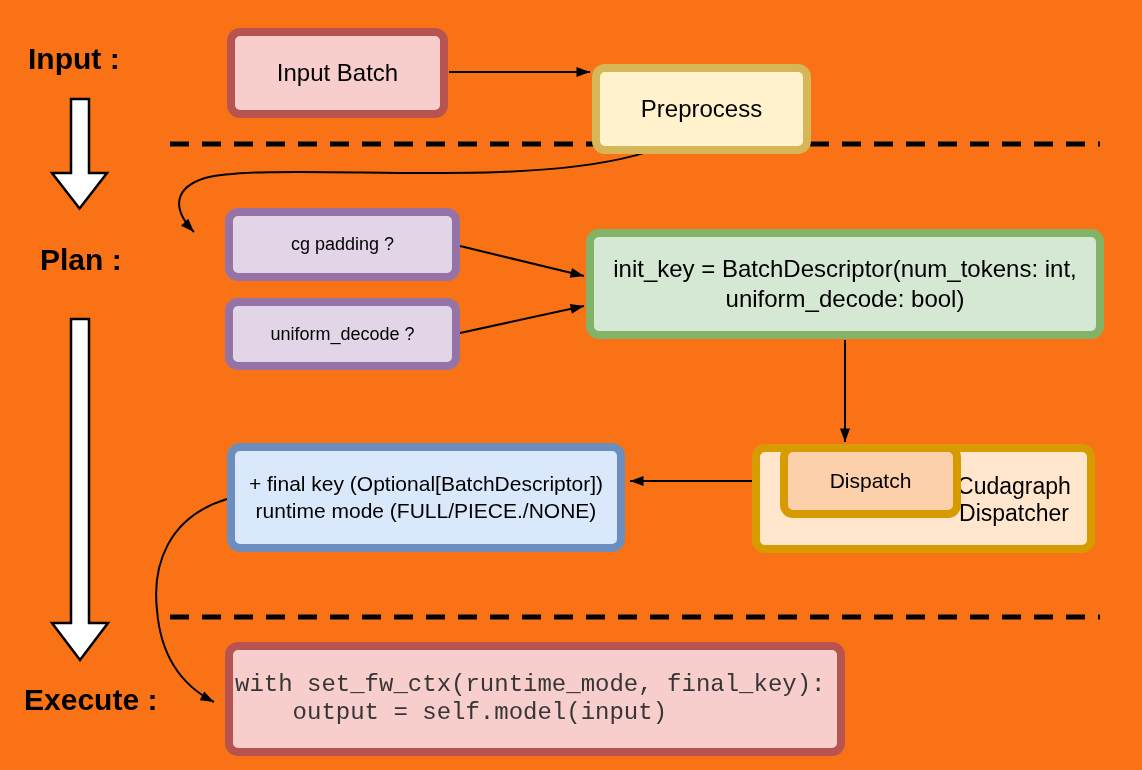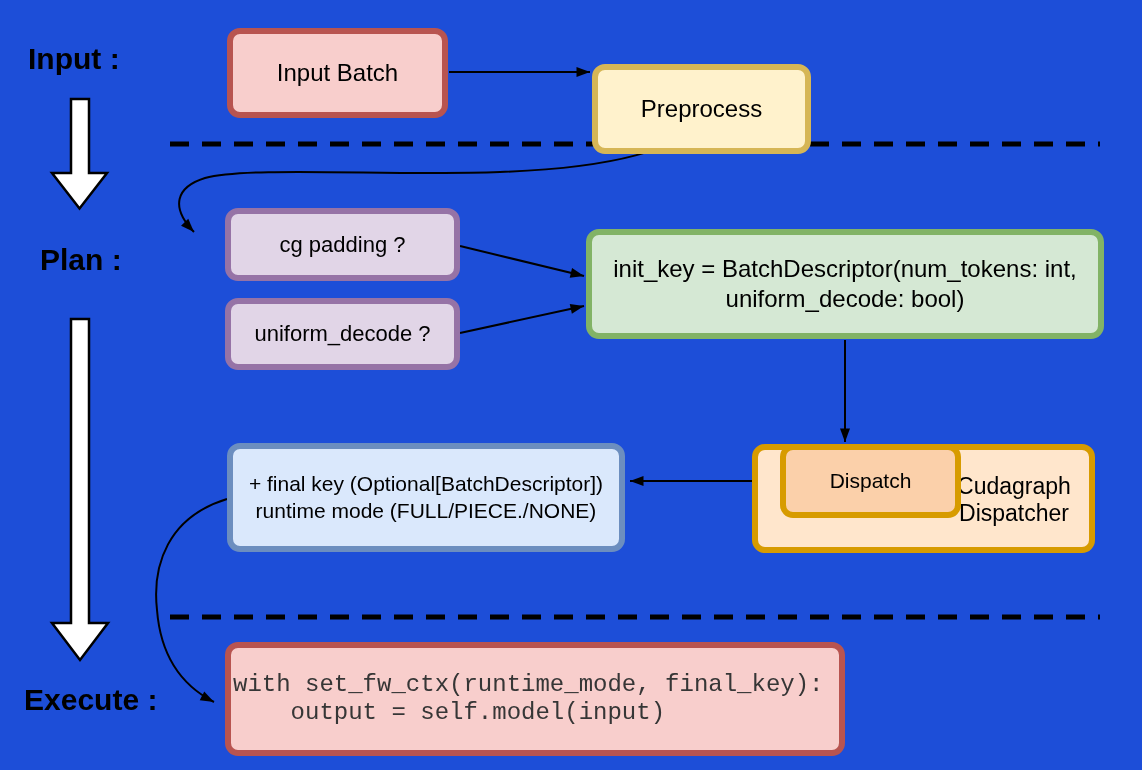--- a/index.html
+++ b/index.html
@@ -1,52 +1,52 @@
 <!DOCTYPE html>
 <html><head>
 <meta charset="utf-8">
 <style>
   html,body{margin:0;padding:0;background:#ffffff;}
   #canvas{
     position:relative;
     width:1142px;height:770px;
-    background:#1d4ed8;
+    background:#f97316;
     font-family:"Liberation Sans", sans-serif;
     overflow:hidden;
   }
   #wires{position:absolute;left:0;top:0;width:1142px;height:770px;}
   .stage-label{
     position:absolute;
     font-weight:bold;
     font-size:30px;
     color:#000000;
     white-space:nowrap;
   }
   .node{
     position:absolute;
     box-sizing:border-box;
     border-radius:13px;
-    border:6px solid #3b82f6;
+    border:8px solid #3b82f6;
     display:flex;
     flex-direction:column;
     align-items:center;
     justify-content:center;
     text-align:center;
     color:#000000;
     line-height:1.25;
   }
   .node-pink   {background:#f8cecc;border-color:#b85450;}
   .node-yellow {background:#fff2cc;border-color:#d6b656;margin-top:36px;}
   .node-purple {background:#e1d5e7;border-color:#9673a6;}
   .node-green  {background:#d5e8d4;border-color:#82b366;}
   .node-blue   {background:#dae8fc;border-color:#6c8ebf;}
   .node-orange-light{background:#ffe6cc;border-color:#d79b00;}
   .node-orange-deep {background:#fbd0aa;border-color:#d79b00;}
   .fs24{font-size:24px;}
-  .fs25{font-size:22px;}
+  .fs25{font-size:18px;}
   .fs23{font-size:23px;}
   .fs21{font-size:21px;}
   .code-box{
     font-family:"Liberation Mono", monospace;
     font-size:24px;
     color:#363636;
     align-items:flex-start;
     text-align:left;
     line-height:28px;
     padding-left:2px;

